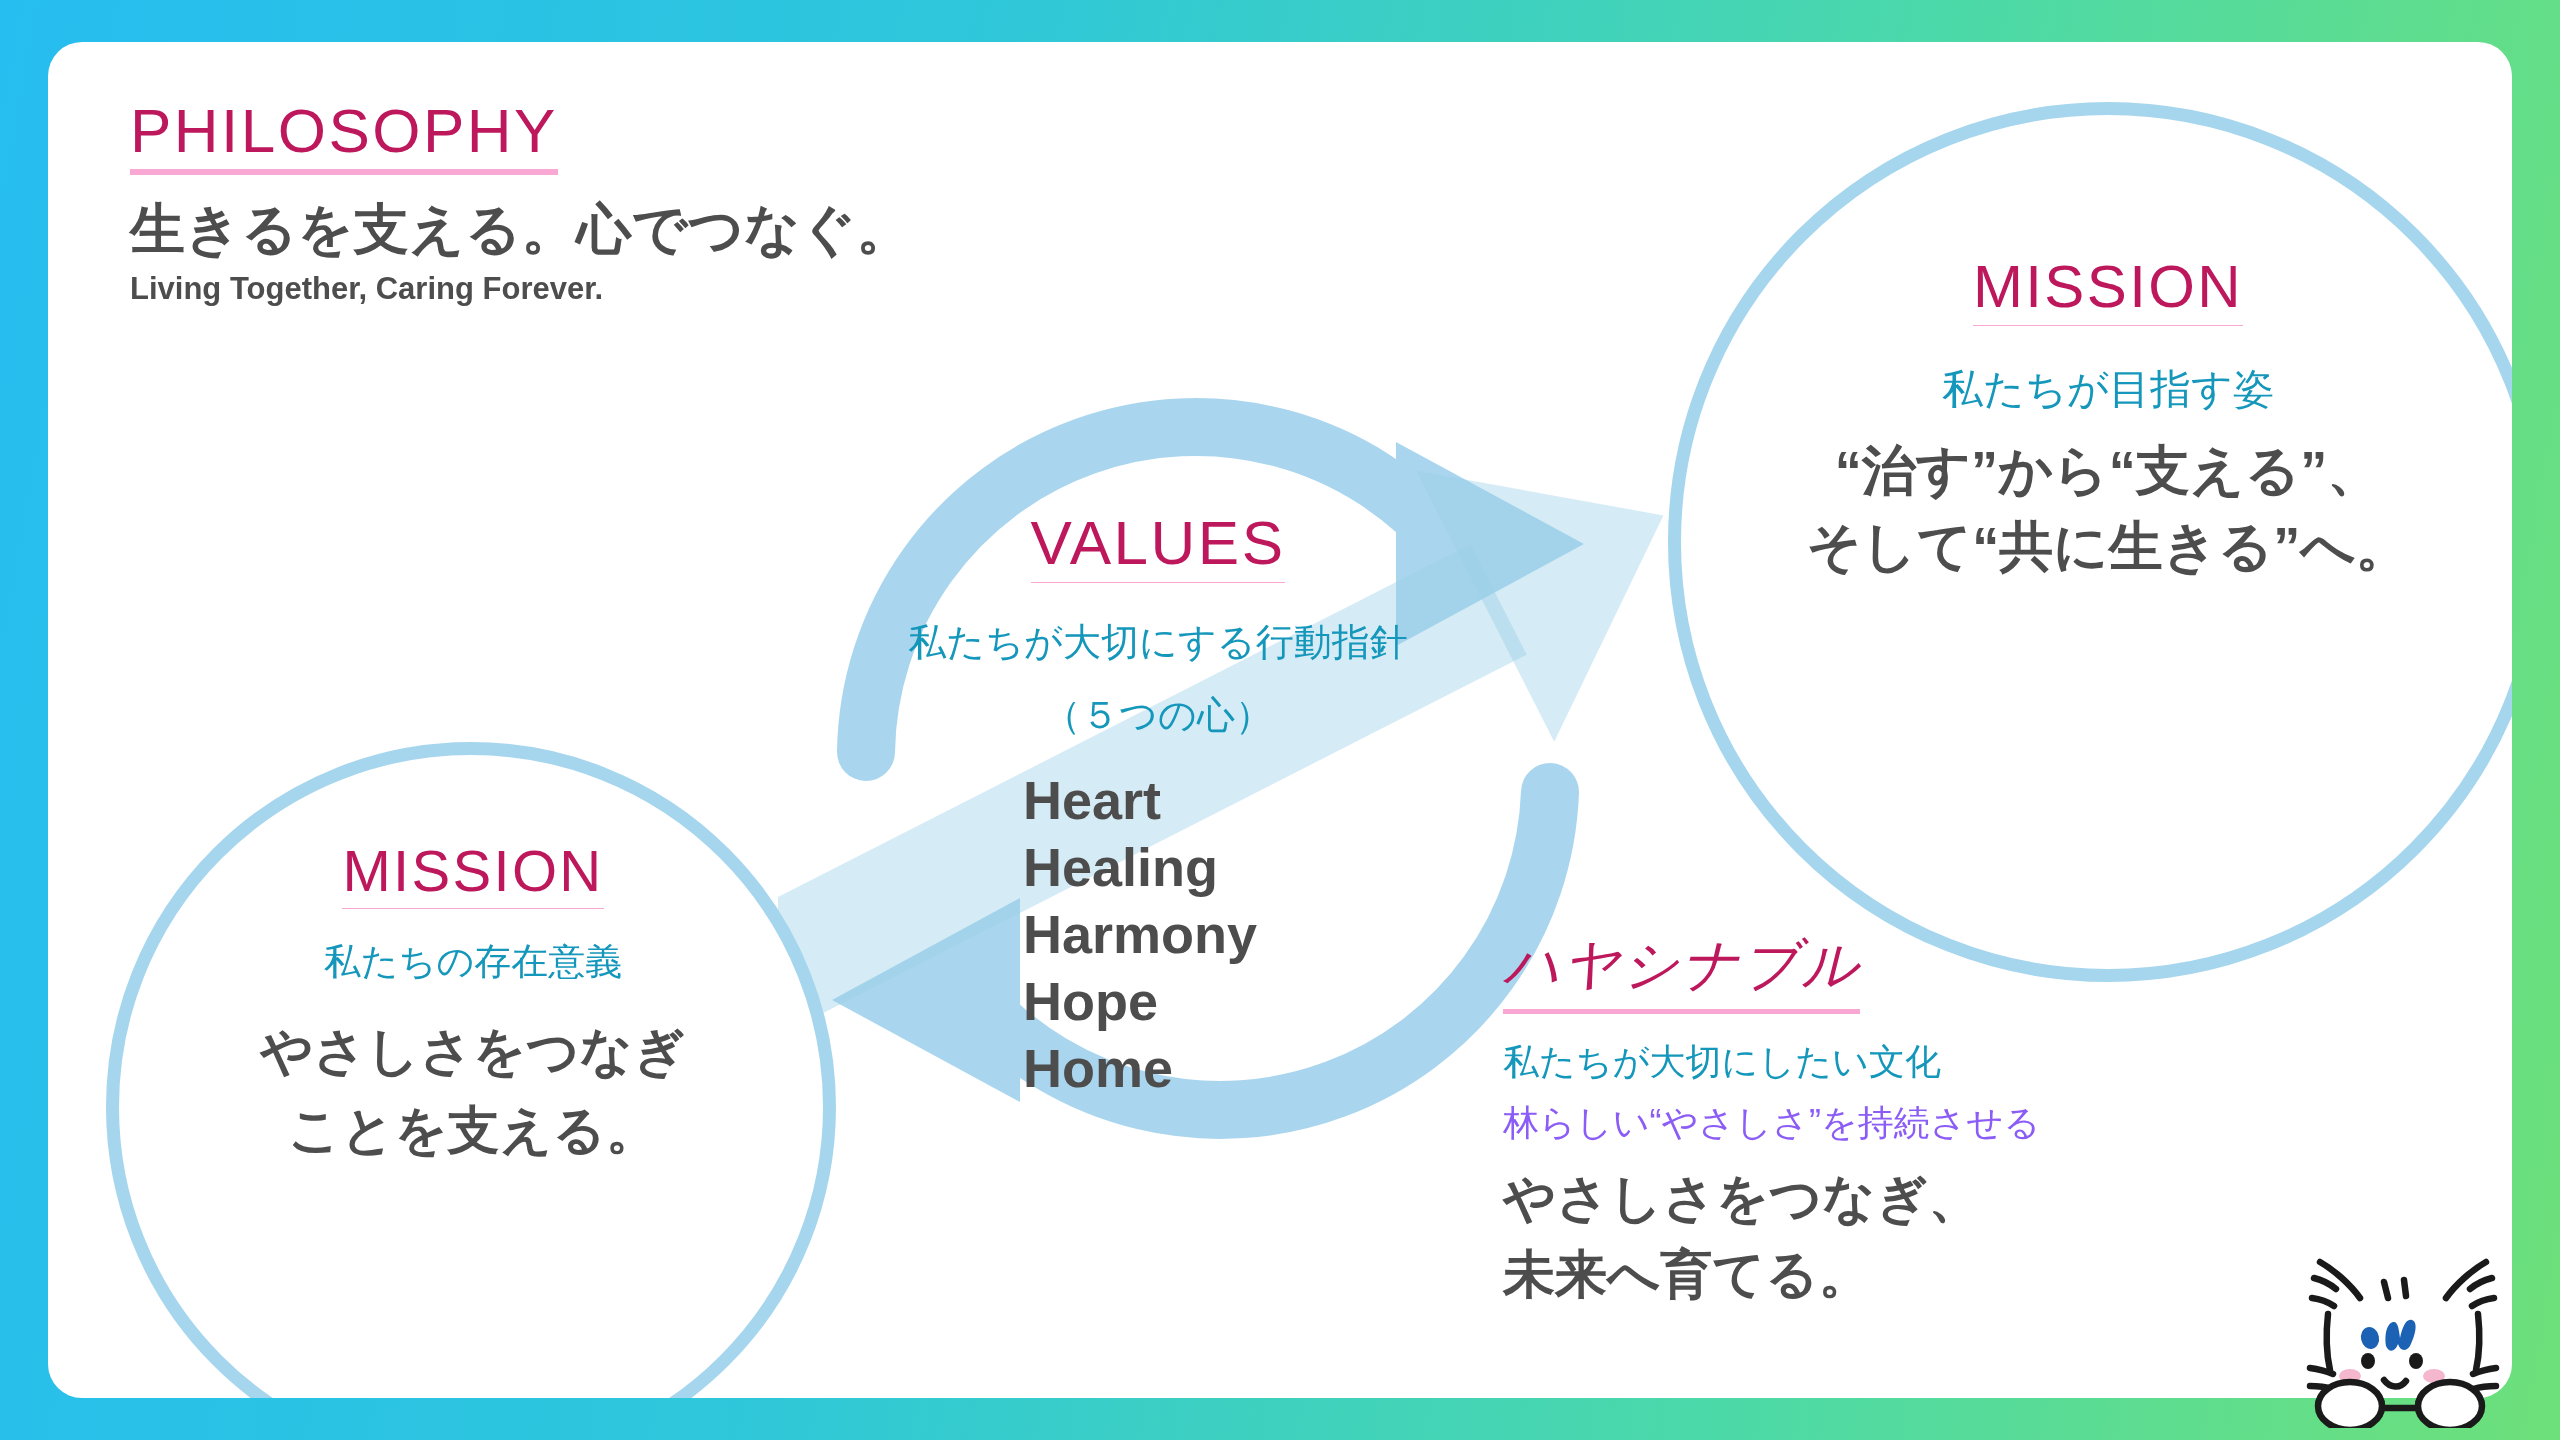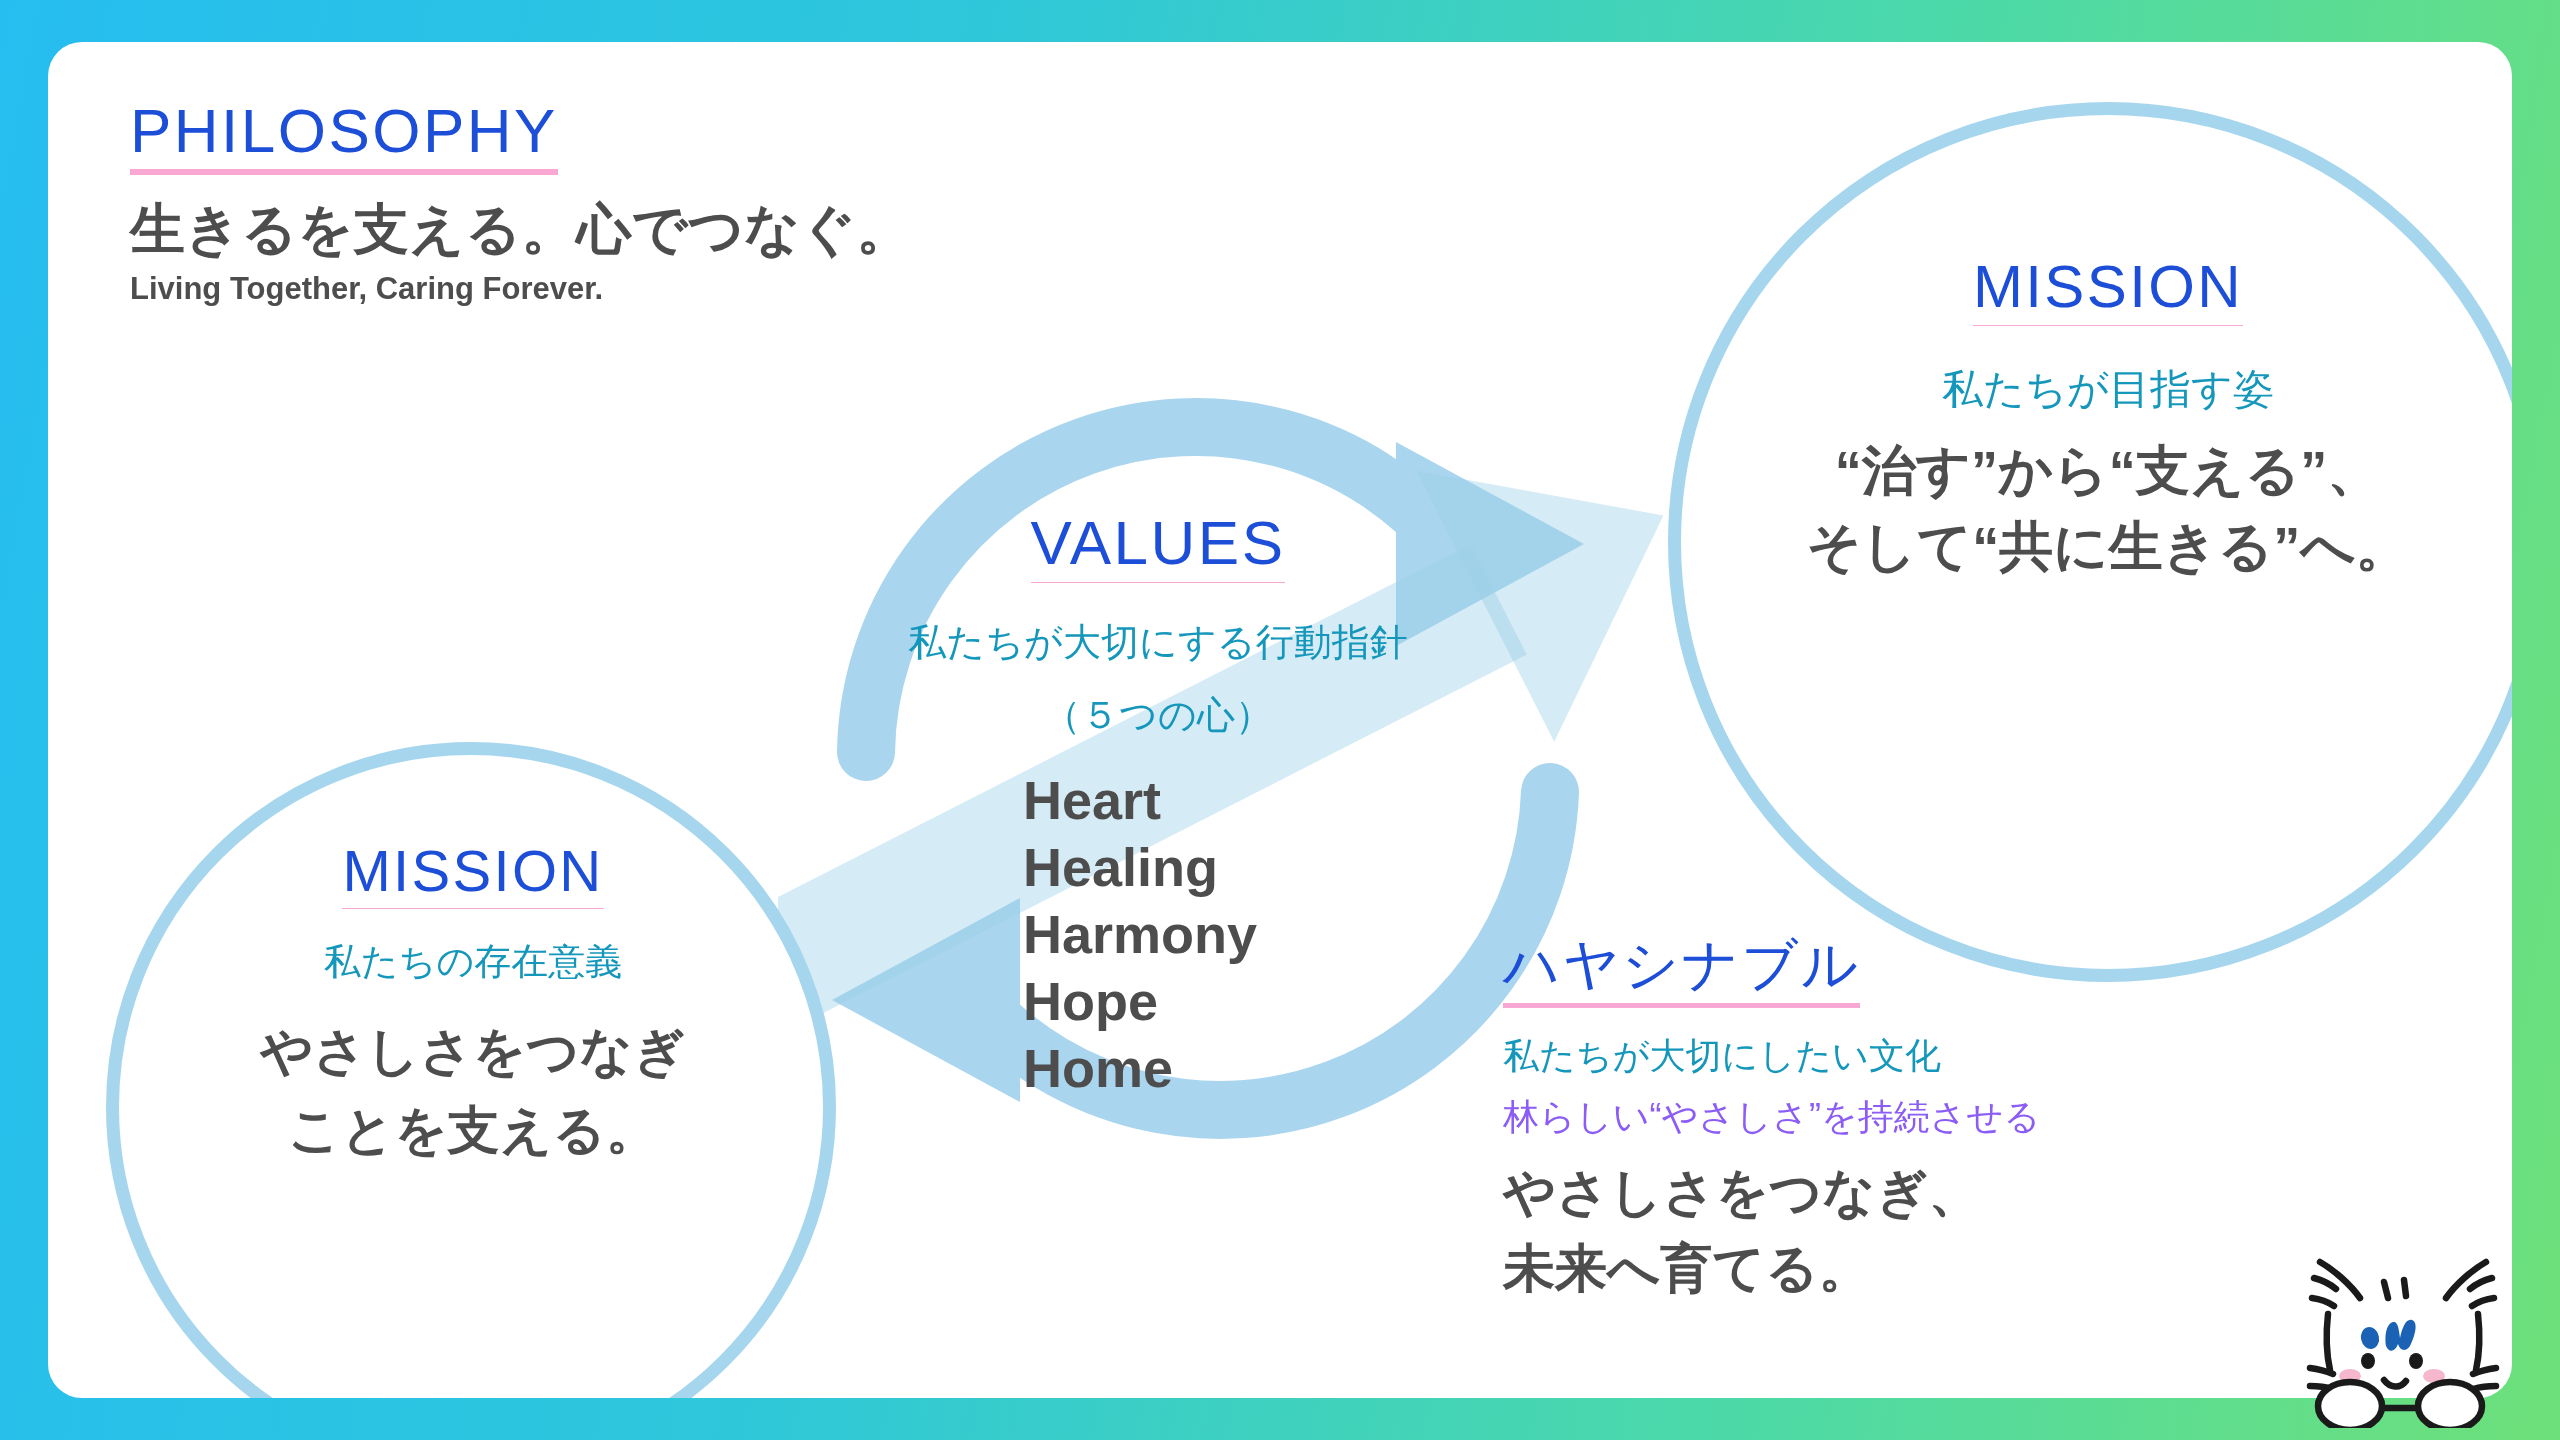--- a/index.html
+++ b/index.html
@@ -15,21 +15,21 @@
   .card{
     position:absolute;left:48px;top:42px;
     width:2464px;height:1356px;
     background:#ffffff;
     border-radius:34px;
     overflow:hidden;
   }
 
   
   .ttl-en{
-    color:#1d4ed8;
+    color:#be185d;
     font-weight:400;
     letter-spacing:.04em;
     line-height:1;
     display:inline-block;
     border-bottom:1px solid #f9a8d4;
     padding-bottom:8px;
     white-space:nowrap;
   }
   .sub-jp{ color:#1597bb; font-weight:400; line-height:1.35; white-space:nowrap;}
   .body-jp{ color:#4d4d4d; font-weight:700; line-height:1.32; white-space:nowrap;}
@@ -81,21 +81,21 @@
   .values .ttl-en{font-size:62px;}
   .values .sub-jp{font-size:38px;margin-top:34px;}
   .values .sub-jp2{font-size:38px;margin-top:22px;color:#1597bb;white-space:nowrap;}
   .values-list{
     margin-top:26px;text-align:left;padding-left:215px;
     color:#4d4d4d;font-weight:700;font-size:54px;line-height:1.24;
   }
 
   
   .hayashi{position:absolute;left:1455px;top:895px;}
-  .hayashi .ttl-en{font-size:56px;border-bottom-width:5px;padding-bottom:10px;}
+  .hayashi .ttl-en{font-size:56px;border-bottom-width:5px;padding-bottom:16px;font-style:italic;}
   .hayashi .sub-jp{font-size:36px;margin-top:24px;}
   .hayashi .sub-jp-b{font-size:36px;margin-top:12px;color:#8b5cf6;white-space:nowrap;}
   .hayashi .body-jp{font-size:52px;margin-top:16px;}
 
   
   .mascot{position:absolute;left:2288px;top:1228px;width:230px;height:200px;}
   .mascot svg{width:100%;height:100%;display:block;}
 </style>
 </head>
 <body>

